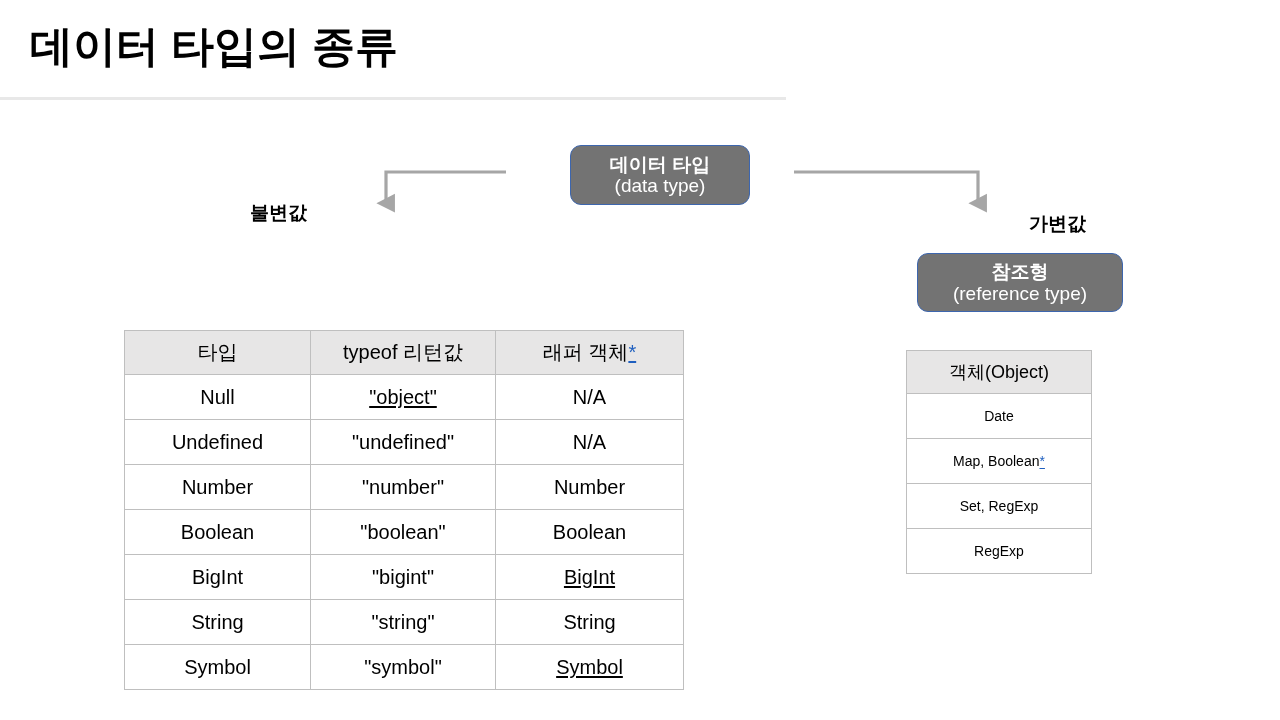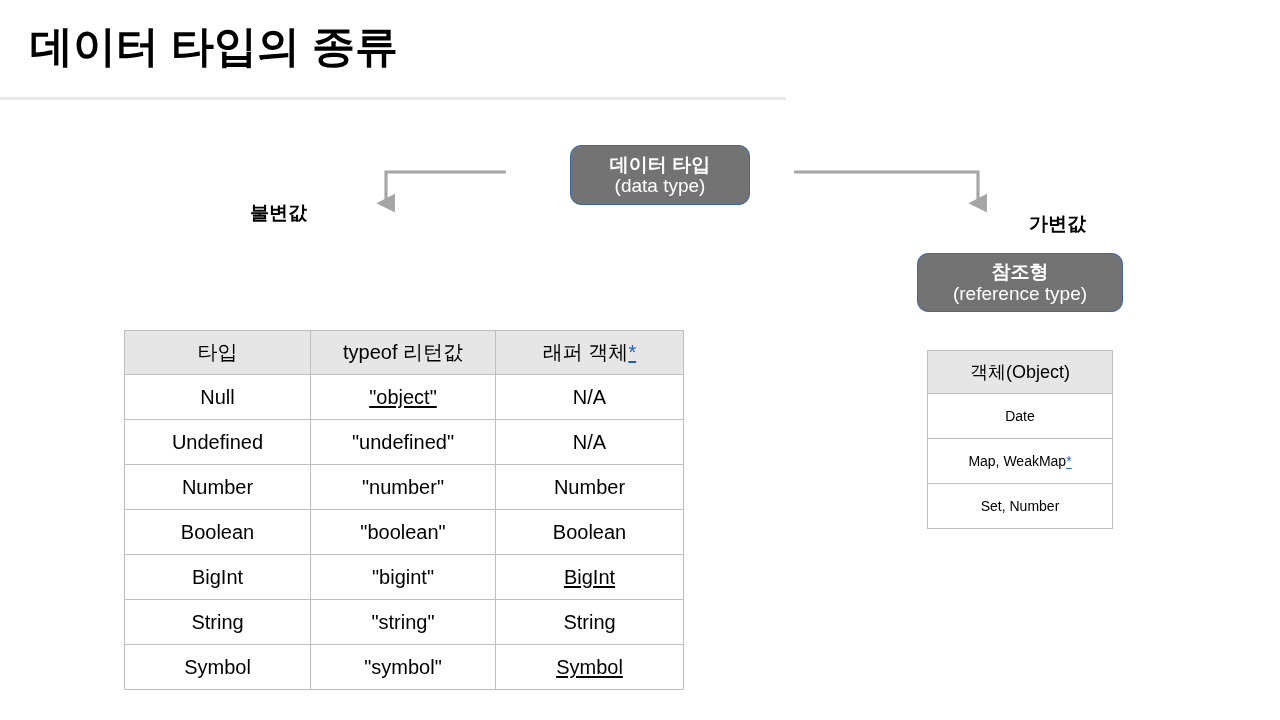--- a/index.html
+++ b/index.html
@@ -119,21 +119,21 @@
     width: 559px;
   }
   #table-primitive th { height: 43px; font-size: 20px; }
   #table-primitive td { height: 44px; font-size: 20px; }
   #table-primitive col.c1 { width: 186px; }
   #table-primitive col.c2 { width: 185px; }
   #table-primitive col.c3 { width: 188px; }
 
   
   #table-reference {
-    left: 927px;
+    left: 906px;
     top: 350px;
     width: 186px;
   }
   #table-reference th { height: 42px; font-size: 18px; }
   #table-reference td { height: 44px; font-size: 14px; }
 
   .lnk {
     text-decoration: underline;
     text-underline-offset: 2px;
   }
@@ -232,21 +232,24 @@
     <thead>
       <tr>
         <th>객체(Object)</th>
       </tr>
     </thead>
     <tbody id="reference-body">
         <tr>
           <td><span>Date</span></td>
         </tr>
         <tr>
-          <td><span>Map, WeakMap</span><span class="ast">*</span></td>
-        </tr>
-        <tr>
-          <td><span>Set, Number</span></td>
+          <td><span>Map, Boolean</span><span class="ast">*</span></td>
+        </tr>
+        <tr>
+          <td><span>Set, RegExp</span></td>
+        </tr>
+        <tr>
+          <td><span>RegExp</span></td>
         </tr>
       </tbody>
   </table>
 
 </div>
 
 </body></html>

